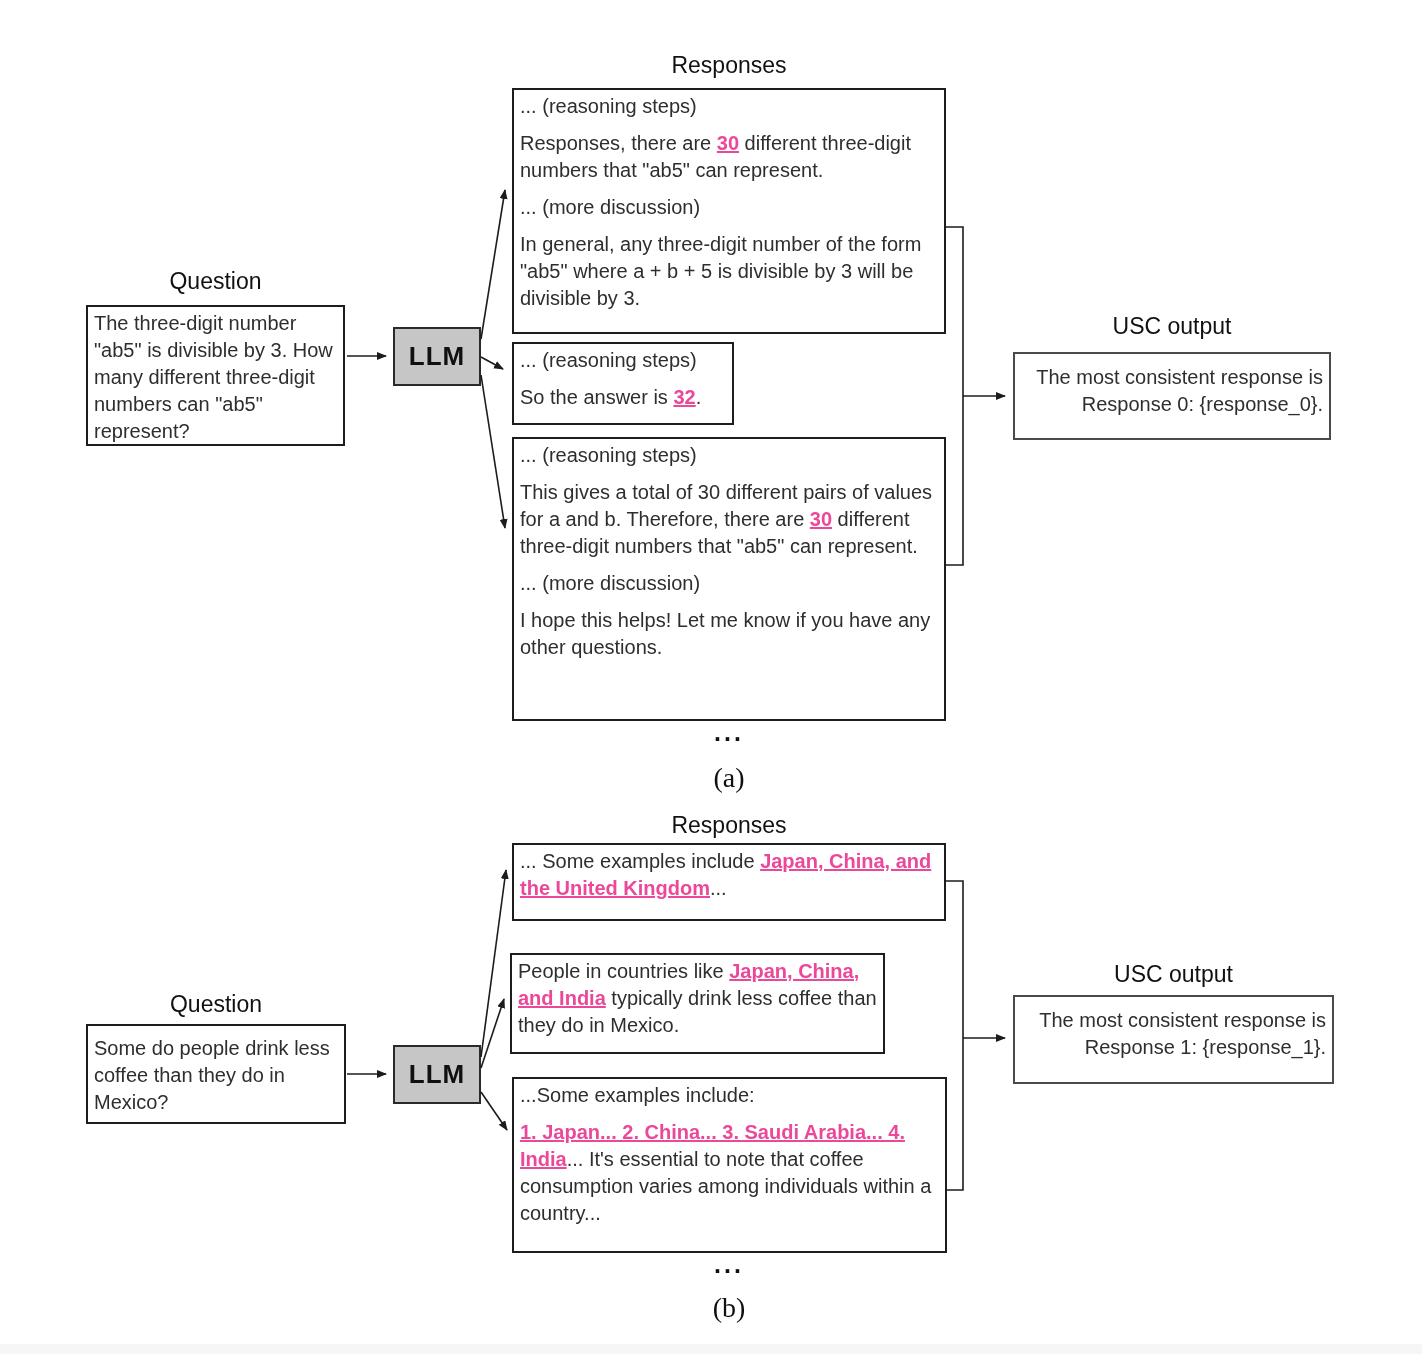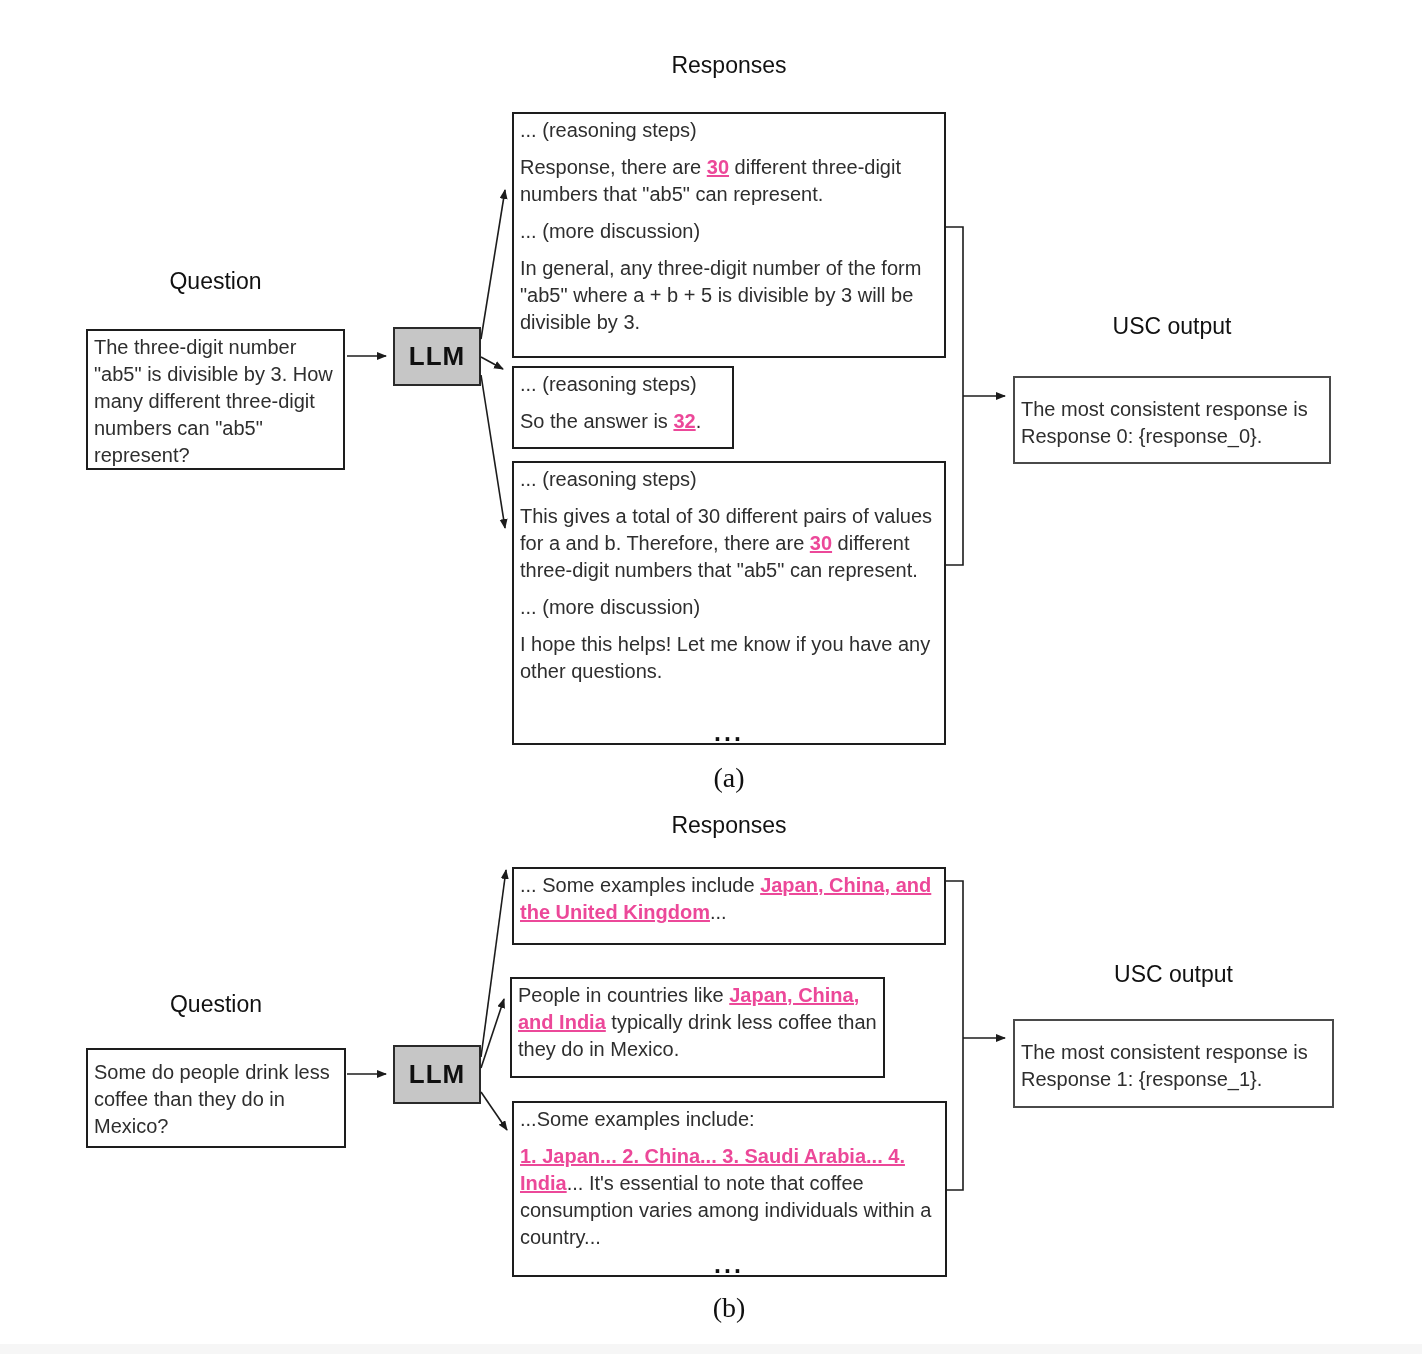--- a/index.html
+++ b/index.html
@@ -13,25 +13,24 @@
   .hdr{
     position:absolute;box-sizing:border-box;
     font-weight:normal;font-size:23px;color:#111;
     text-align:center;white-space:nowrap;
   }
   .tbox{
     position:absolute;box-sizing:border-box;
     border:2px solid #1d1d1d;background:#fff;
     font-size:20px;line-height:27px;
     padding:3px 6px 2px 6px;
-    margin-top:24px;
   }
   .tbox p{margin:0 0 10px 0;}
   .tbox p:last-child{margin-bottom:0;}
-  .usc{border-color:#4a4a4a;padding-top:18px;}
+  .usc{border-color:#4a4a4a;padding-top:10px;text-align:right;}
   .bu{font-weight:bold;text-decoration:underline;color:#ec4899;}
   .llm{
     position:absolute;box-sizing:border-box;
     background:#c6c6c6;border:2px solid #2a2a2a;
     display:flex;align-items:center;justify-content:center;
     font-weight:bold;font-size:26px;color:#101010;
     letter-spacing:1px;
     text-align:right;
   }
   .dots{
@@ -58,21 +57,21 @@
 </div>
 
 <div class="llm" style="left:393px;top:327px;width:88px;height:59px;">
   <span>LLM</span>
 </div>
 
 <div class="hdr" style="left:512px;top:52px;width:434px;">Responses</div>
 
 <div class="tbox" style="left:512px;top:88px;width:434px;height:246px;">
   <p><span>... (reasoning steps)</span></p>
-  <p><span>Response, there are </span><span class="bu">30</span><span> different three-digit numbers that "ab5" can represent.</span></p>
+  <p><span>Responses, there are </span><span class="bu">30</span><span> different three-digit numbers that "ab5" can represent.</span></p>
   <p><span>... (more discussion)</span></p>
   <p><span>In general, any three-digit number of the form "ab5" where a + b + 5 is divisible by 3 will be divisible by 3.</span></p>
 </div>
 
 <div class="tbox" style="left:512px;top:342px;width:222px;height:83px;">
   <p><span>... (reasoning steps)</span></p>
   <p><span>So the answer is </span><span class="bu">32</span><span>.</span></p>
 </div>
 
 <div class="tbox" style="left:512px;top:437px;width:434px;height:284px;">

